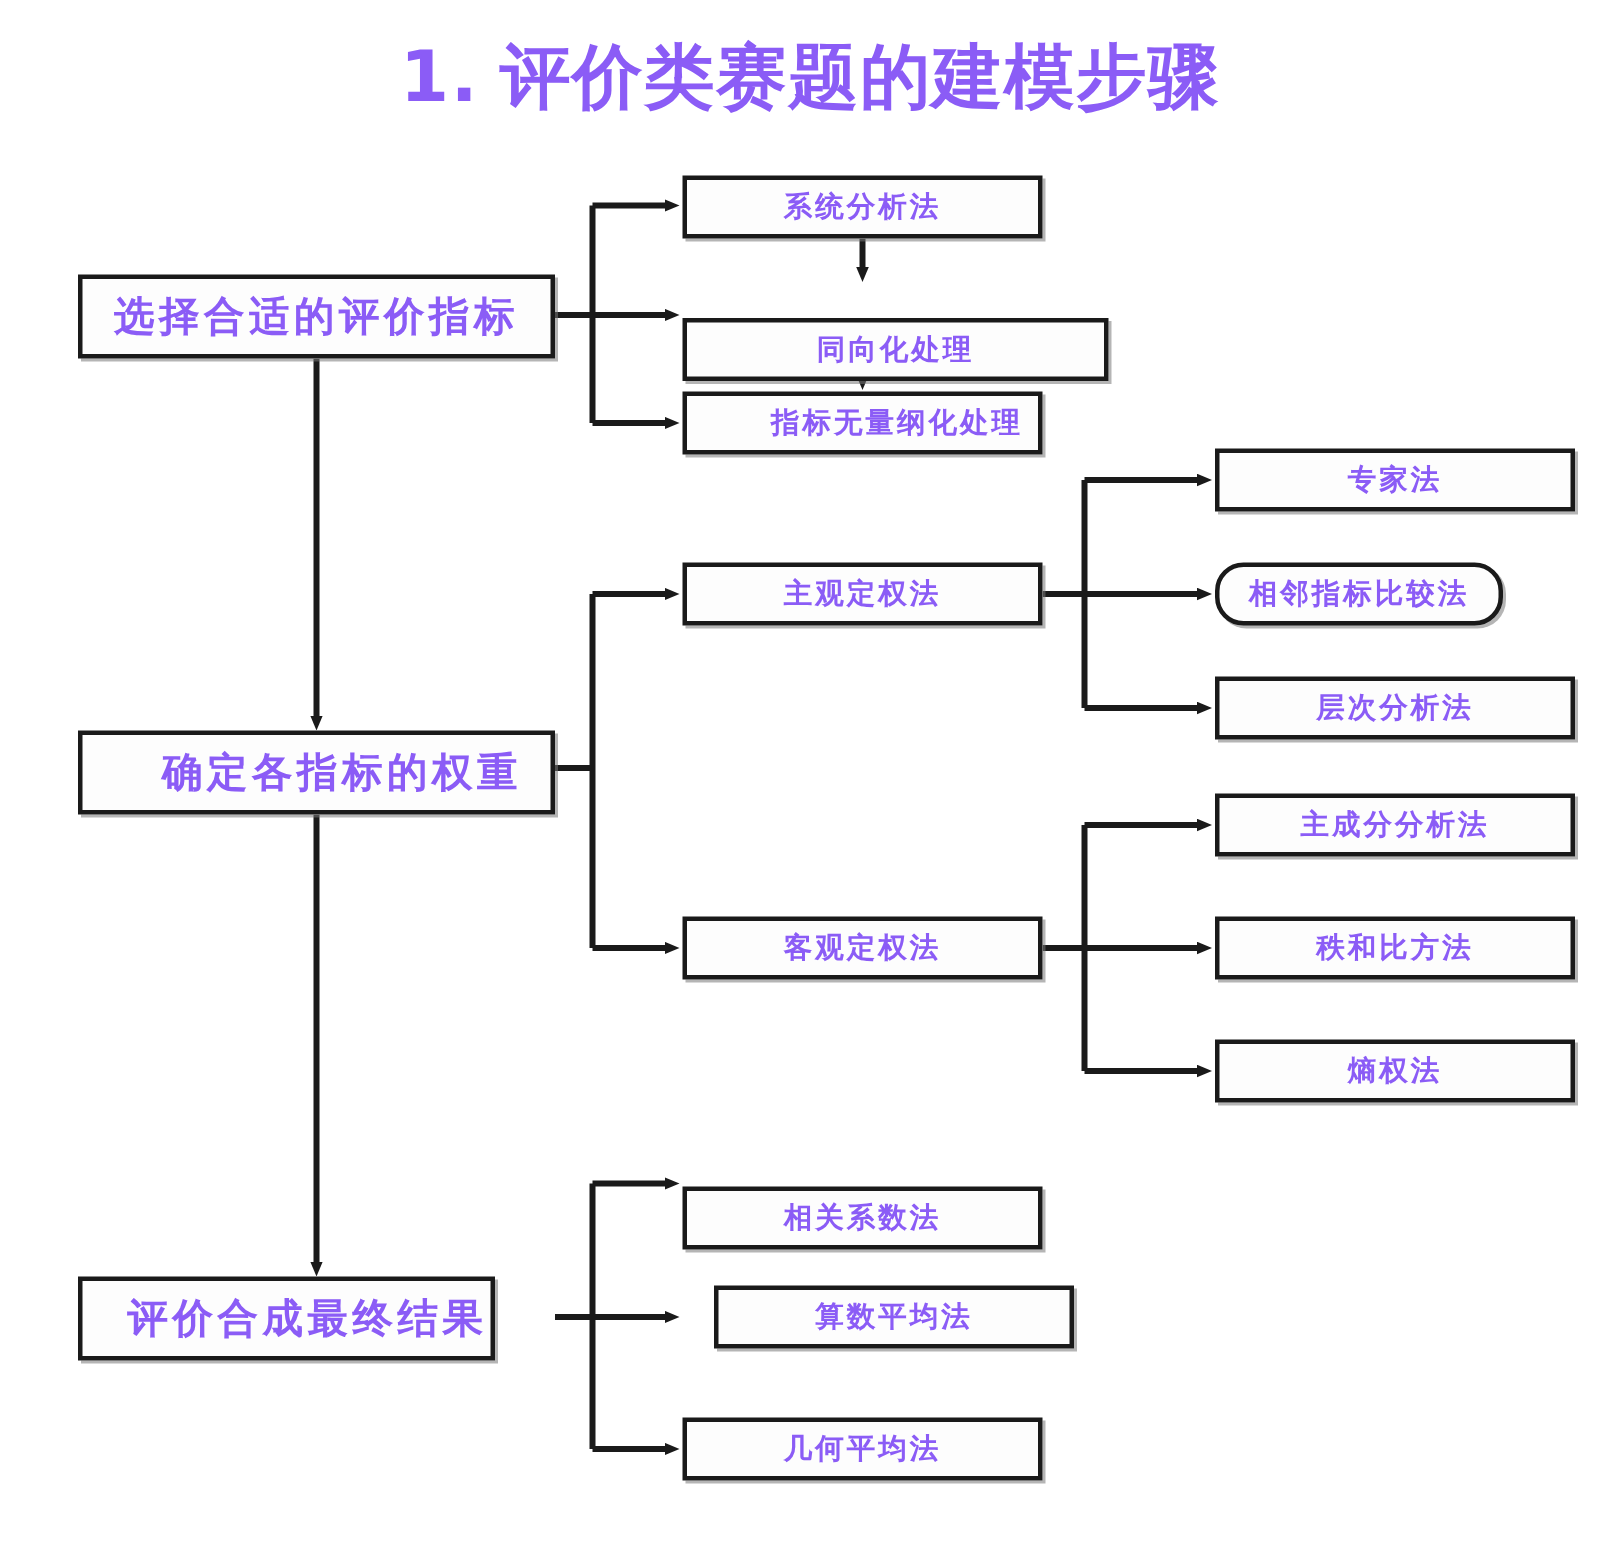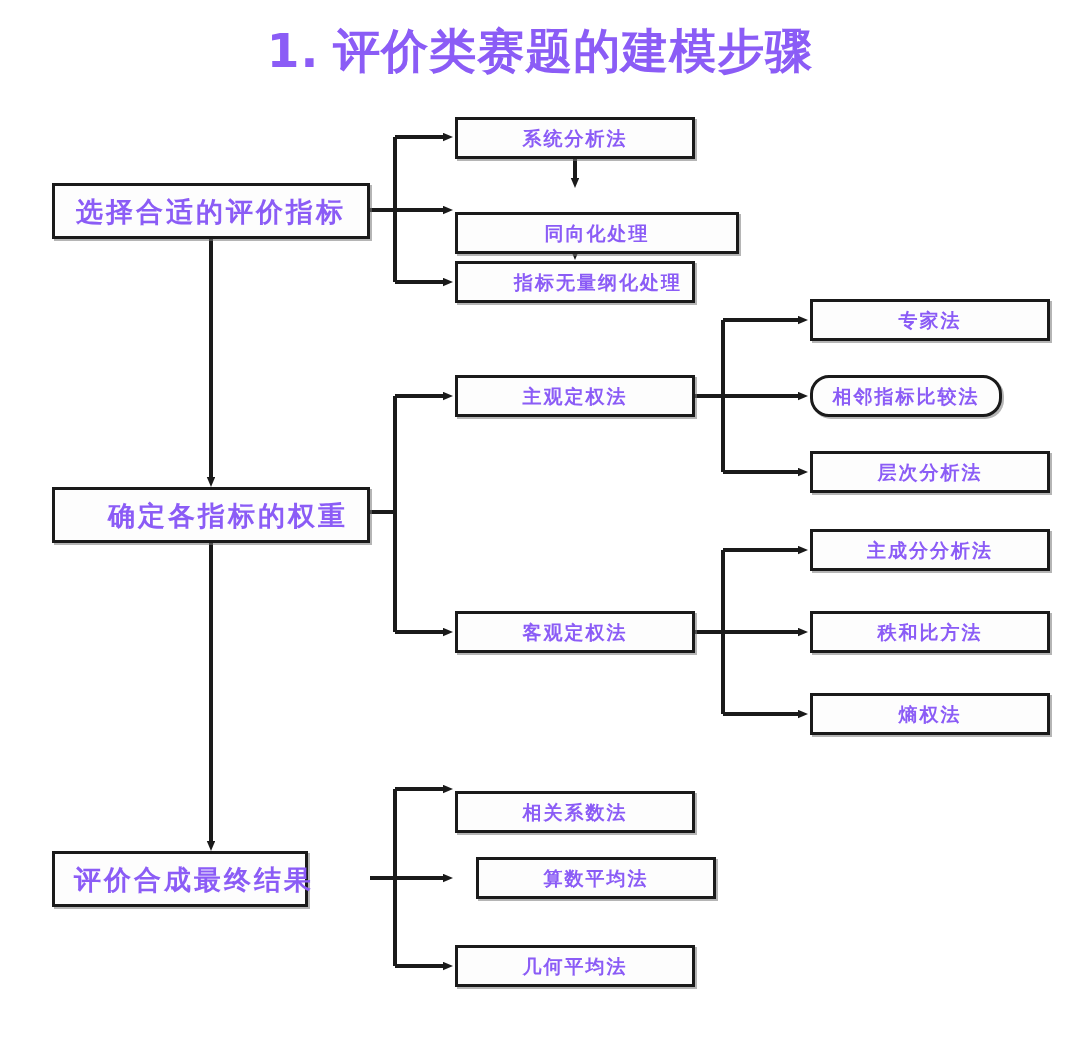--- a/index.html
+++ b/index.html
@@ -134,21 +134,21 @@
       <line x1="395" y1="966" x2="444" y2="966" marker-end="url(#arrow)"></line>
     </g>
   </svg>
 
   <div class="node stage" style="left:52px; top:183px; width:318px; height:56px;">
     <span>选择合适的评价指标</span>
   </div>
   <div class="node stage" style="left:52px; top:487px; width:318px; height:56px;padding-left:34px;">
     <span>确定各指标的权重</span>
   </div>
-  <div class="node stage" style="left:52px; top:851px; width:256px; height:56px;padding-left:28px;">
+  <div class="node stage" style="left:52px; top:851px; width:278px; height:56px;padding-left:28px;">
     <span>评价合成最终结果</span>
   </div>
 
   <div class="node" style="left:455px; top:117px; width:240px; height:42px;">
     <span>系统分析法</span>
   </div>
   <div class="node" style="left:455px; top:189px; width:284px; height:42px;margin-top:23px;">
     <span>同向化处理</span>
   </div>
   <div class="node" style="left:455px; top:261px; width:240px; height:42px;padding-left:46px;">

